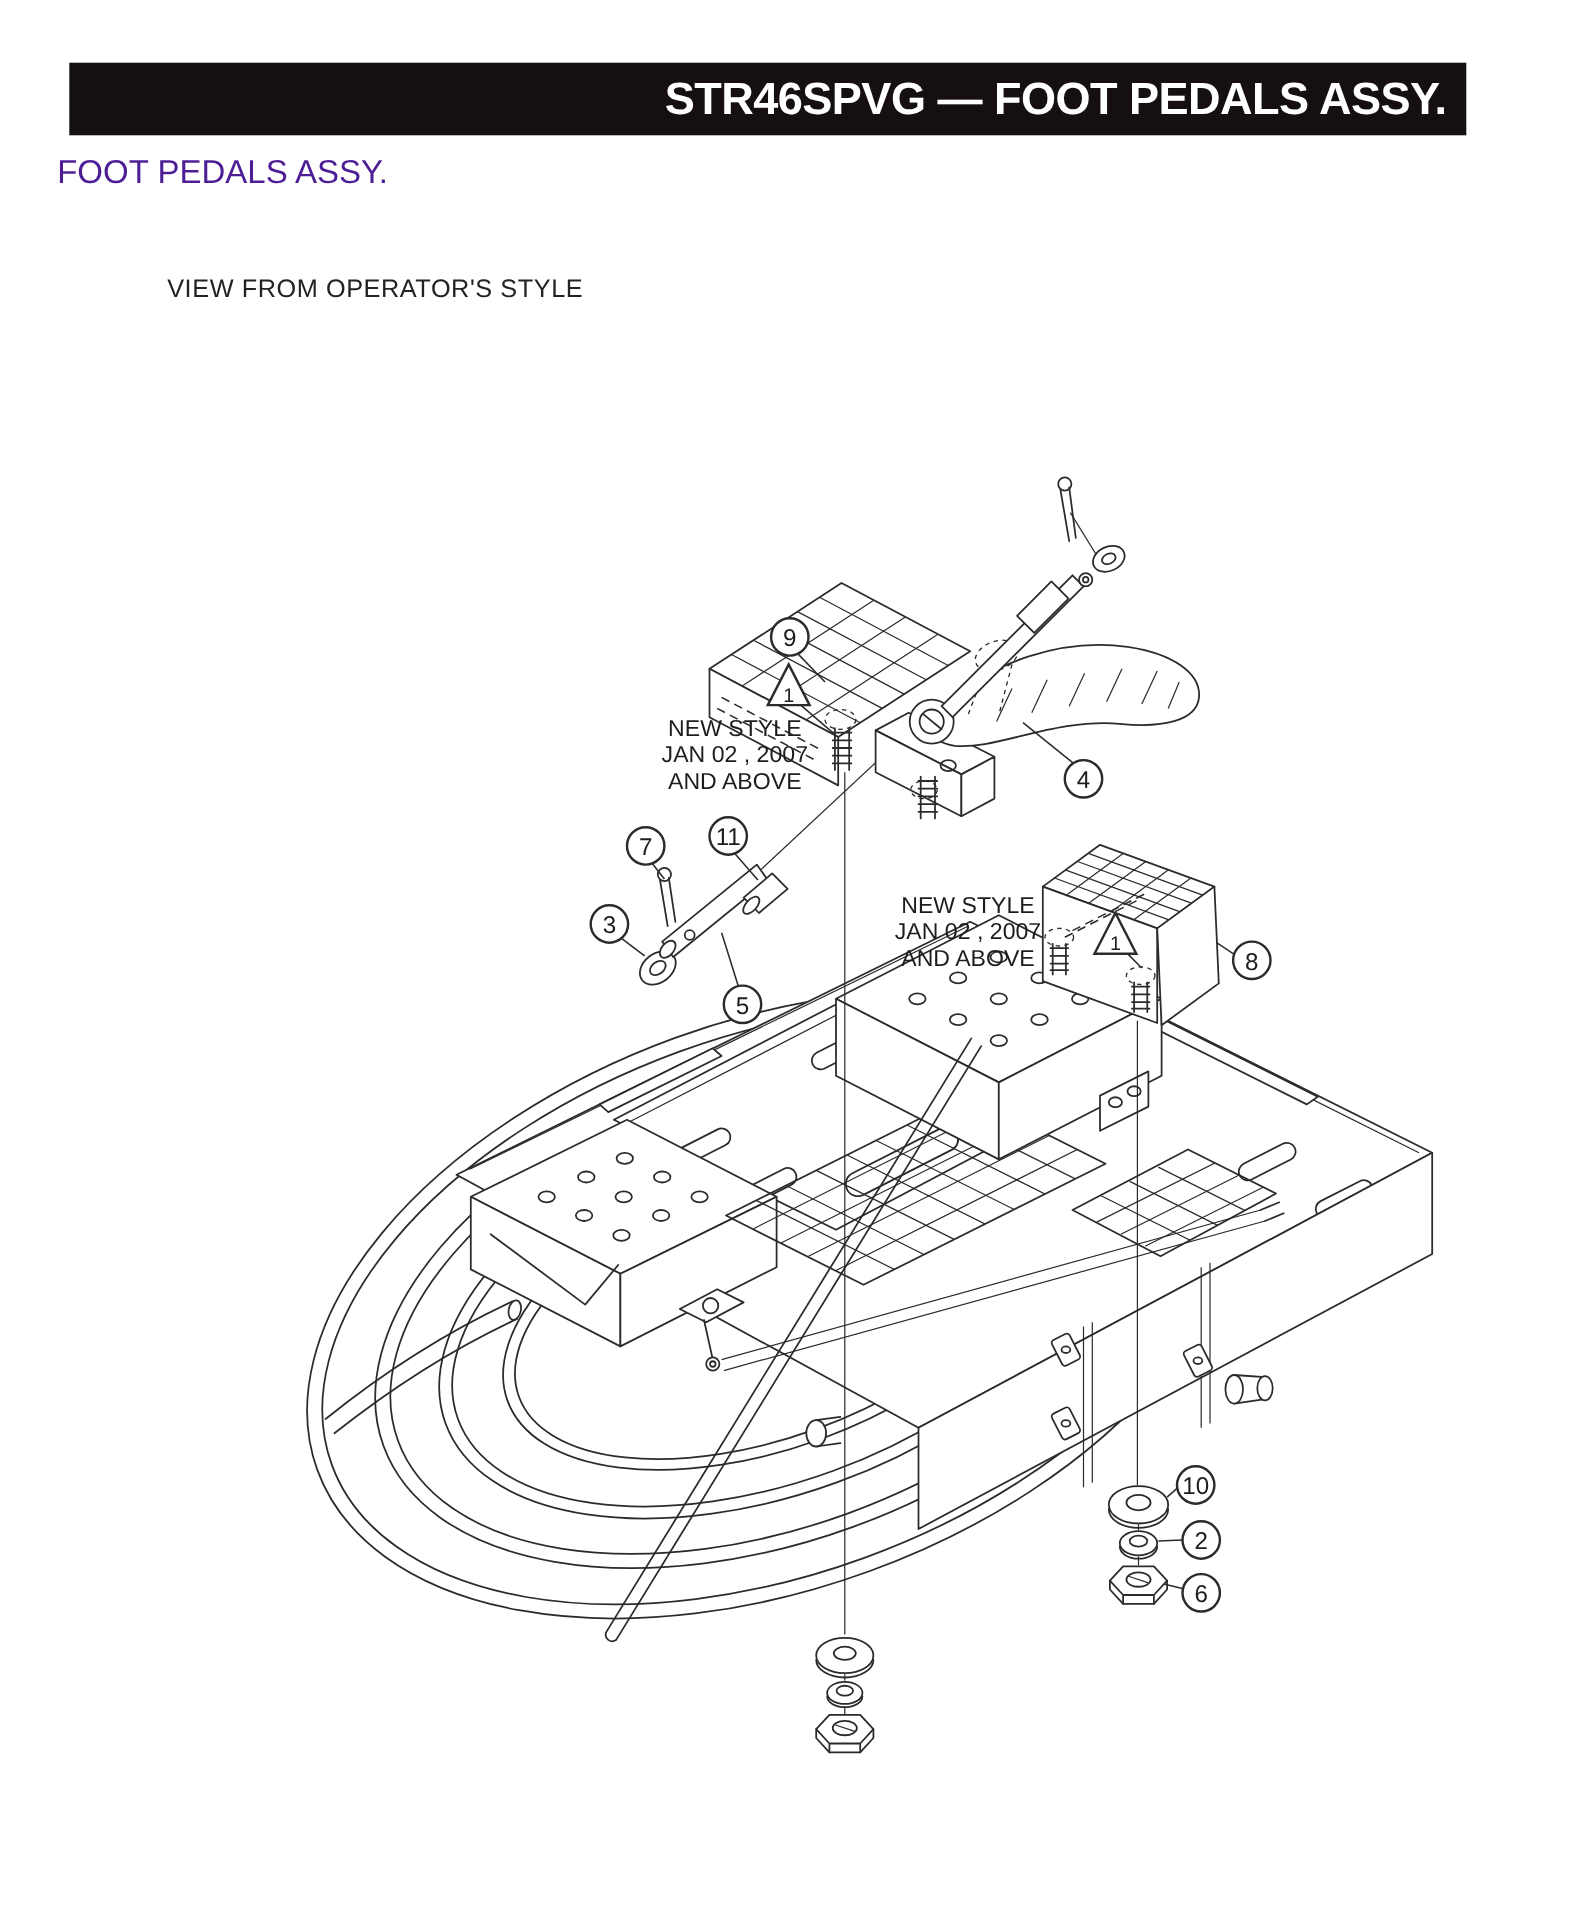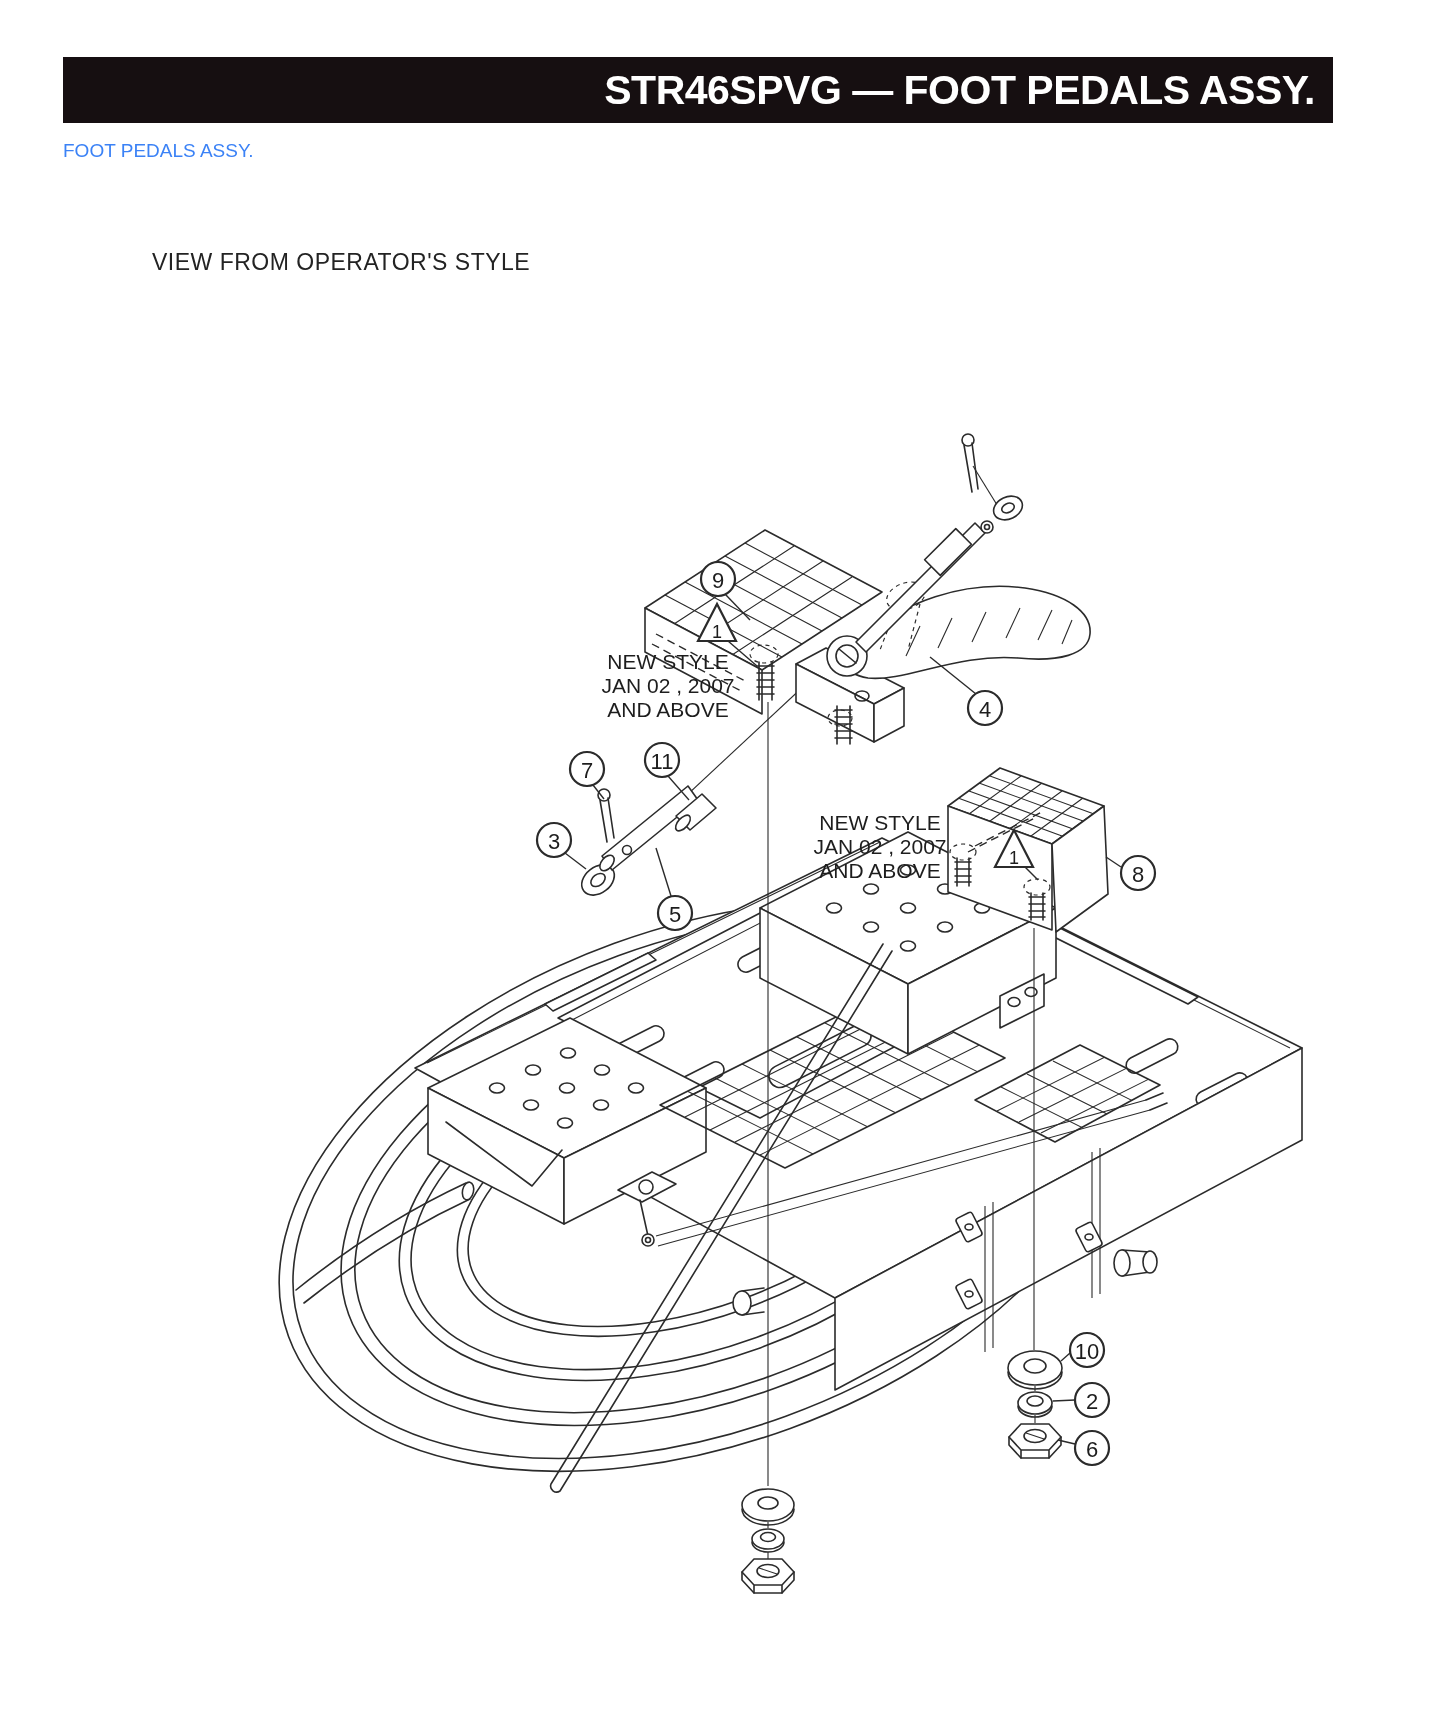--- a/index.html
+++ b/index.html
@@ -1,21 +1,21 @@
 <!DOCTYPE html>
 <html><head>
 <meta charset="utf-8">
 <style>
   html,body{margin:0;padding:0;background:#e8e8e8;}
   .sheet{position:relative;width:1445px;height:1732px;background:#ffffff;overflow:hidden;
          font-family:"Liberation Sans",sans-serif;}
   .header-bar{position:absolute;left:63px;top:57px;width:1270px;height:66px;background:#160f11;
               display:flex;align-items:center;justify-content:flex-end;padding-right:18px;box-sizing:border-box;}
   .header-bar .title{color:#ffffff;font-size:41px;font-weight:bold;letter-spacing:-.5px;white-space:nowrap;}
-  .subtitle{position:absolute;left:63px;top:140px;font-size:19px;color:#3b82f6;}
+  .subtitle{position:absolute;left:52px;top:140px;font-size:30px;color:#4c1d95;}
   .view-note{position:absolute;left:152px;top:249px;font-size:23px;color:#232323;letter-spacing:.5px;}
   svg.diagram{position:absolute;left:0;top:0;}
   
   .ln{fill:none;stroke:#2b2b2b;stroke-width:1.6;stroke-linecap:round;stroke-linejoin:round;}
   .fw{fill:#ffffff;stroke:#2b2b2b;stroke-width:1.6;stroke-linecap:round;stroke-linejoin:round;}
   .thin{fill:none;stroke:#2b2b2b;stroke-width:1.1;}
   .dash{fill:none;stroke:#2b2b2b;stroke-width:1.4;stroke-dasharray:8 5;}
   .dash2{fill:none;stroke:#2b2b2b;stroke-width:1.2;stroke-dasharray:4 4;}
   .hatch{fill:none;stroke:#2b2b2b;stroke-width:1.1;}
   

